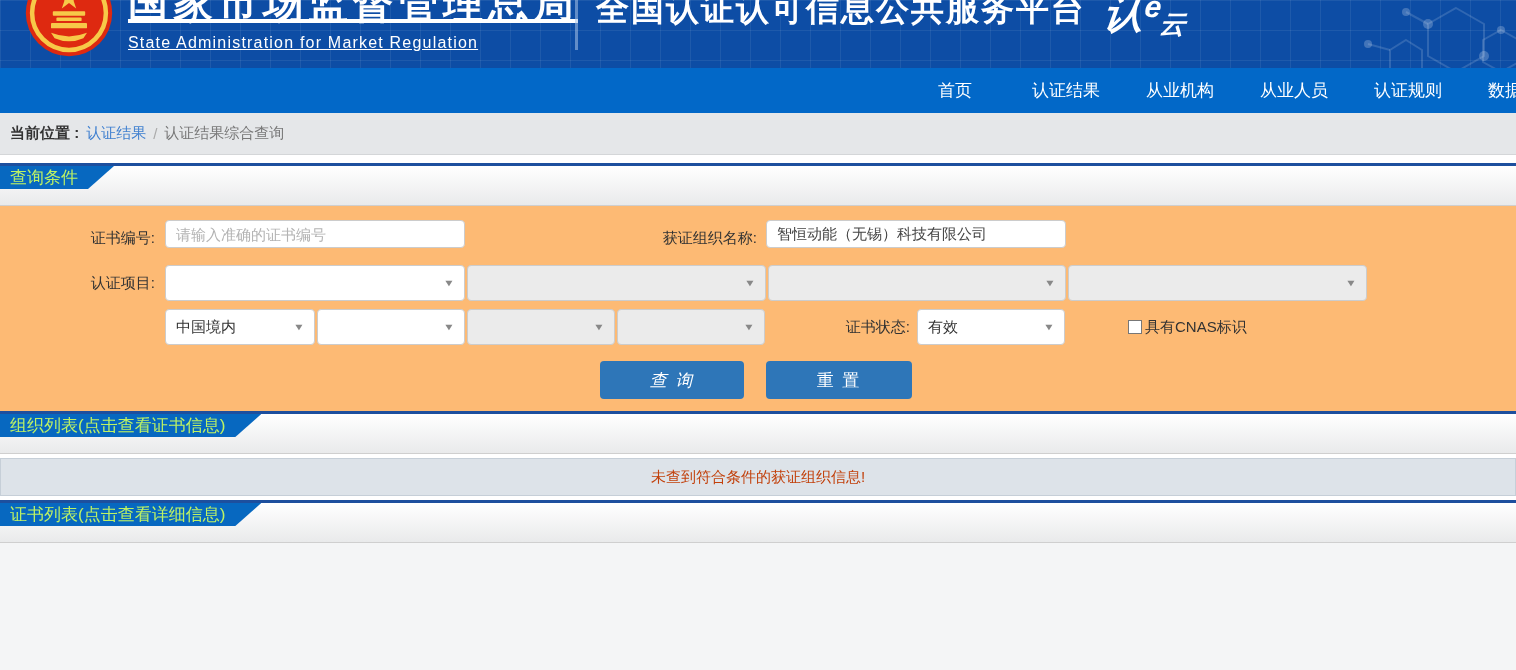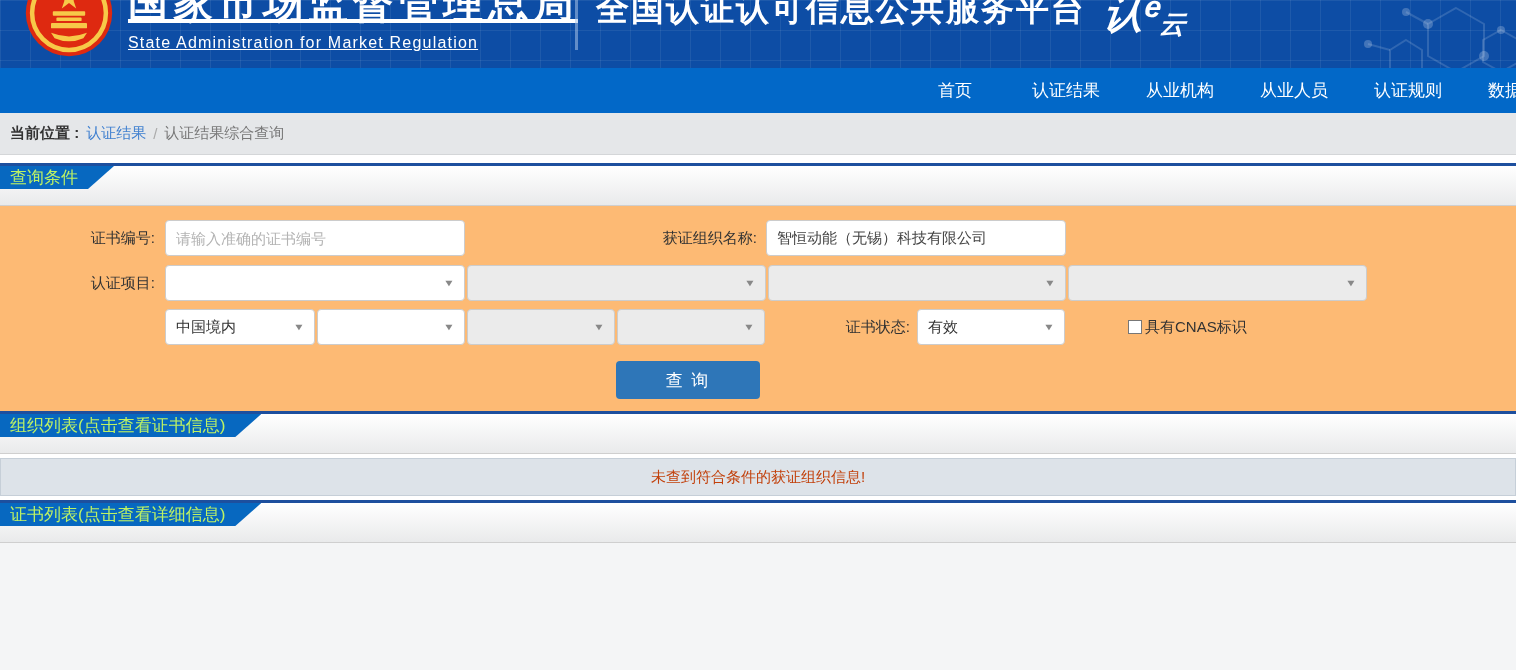--- a/index.html
+++ b/index.html
@@ -41,21 +41,21 @@
   
   .section-header { position:relative; height:43px; border-top:3px solid #1d4f9e;
     background:linear-gradient(#ffffff,#e9eaeb); border-bottom:1px solid #cfcfcf; }
   .section-tab { position:absolute; left:0; top:0; bottom:16px; background:#0768c0; color:#bef264;
     font-size:17px; display:flex; align-items:center; padding:0 36px 0 10px; white-space:nowrap;
     clip-path:polygon(0 0, 100% 0, calc(100% - 26px) 100%, 0 100%); }
 
   
   .query-form { position:relative; height:205px; background:#fdba74; }
   .f-label { position:absolute; text-align:right; font-size:15px; color:#333; line-height:36px; white-space:nowrap; }
-  .t-input { position:absolute; height:36px; border:1px solid #ccc; border-radius:4px; padding:0 10px;
+  .t-input { position:absolute; height:28px; border:1px solid #ccc; border-radius:4px; padding:0 10px;
     font-size:15px; color:#444; font-family:inherit; background:#fff; outline:none; }
   .t-input::placeholder { color:#b3b3b3; }
   .combo { position:absolute; height:36px; border:1px solid #ccc; border-radius:4px; background:#fff;
     display:flex; align-items:center; padding:0 24px 0 10px; font-size:15px; color:#333; cursor:pointer; }
   .combo .arrow { position:absolute; right:9px; top:50%; transform:translateY(-50%) scaleY(.75); color:#888; font-size:12px; }
   .combo.disabled { background:#ebebeb; cursor:default; }
   .cnas { position:absolute; left:1128px; top:103px; height:36px; display:flex; align-items:center; gap:3px; font-size:15px; color:#333; cursor:pointer; }
   .cnas-box { width:14px; height:14px; border:1px solid #777; background:#fff; }
   .btn { position:absolute; top:155px; height:38px; border:none; border-radius:4px; background:#2e76b8;
     color:#fff; font-size:17px; letter-spacing:2px; cursor:pointer; font-family:inherit; }
@@ -169,21 +169,22 @@
     <div class="f-label" style="left:800px;width:110px;top:103px;">证书状态:</div>
     <div class="combo" style="left:917px;top:103px;width:148px;">
       <span>有效</span>
       <span class="arrow">▼</span>
     </div>
     <div class="cnas">
       <span class="cnas-box"></span>
       <span>具有CNAS标识</span>
     </div>
 
-    <button class="btn" style="left:616px;width:144px;">查 询</button>
+    <button class="btn" style="left:600px;width:144px;font-style:italic;">查 询</button>
+    <button class="btn" style="left:766px;width:146px;">重 置</button>
   </div>
 
   <div class="section-header">
     <div class="section-tab">组织列表(点击查看证书信息)</div>
   </div>
   <div class="empty-row">未查到符合条件的获证组织信息!</div>
   <div class="gap4"></div>
 
   <div class="section-header">
     <div class="section-tab">证书列表(点击查看详细信息)</div>

